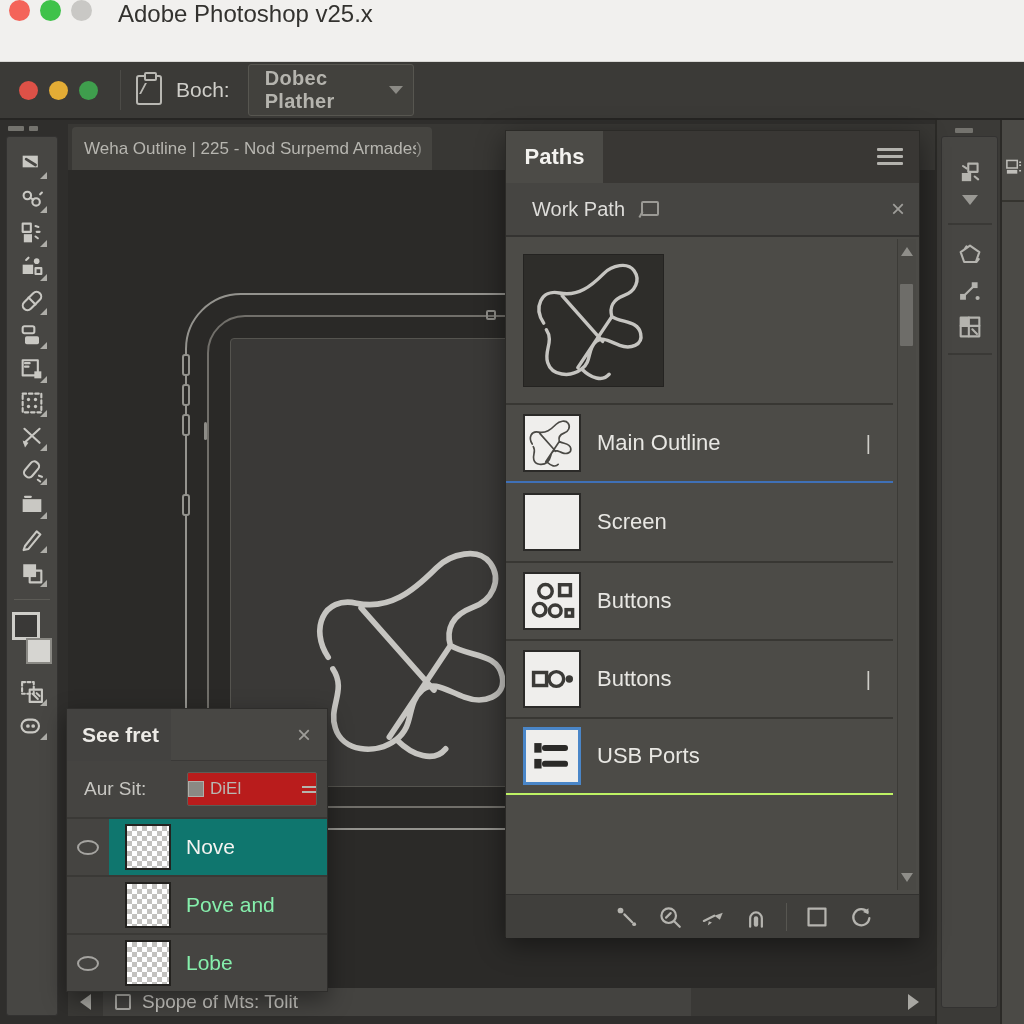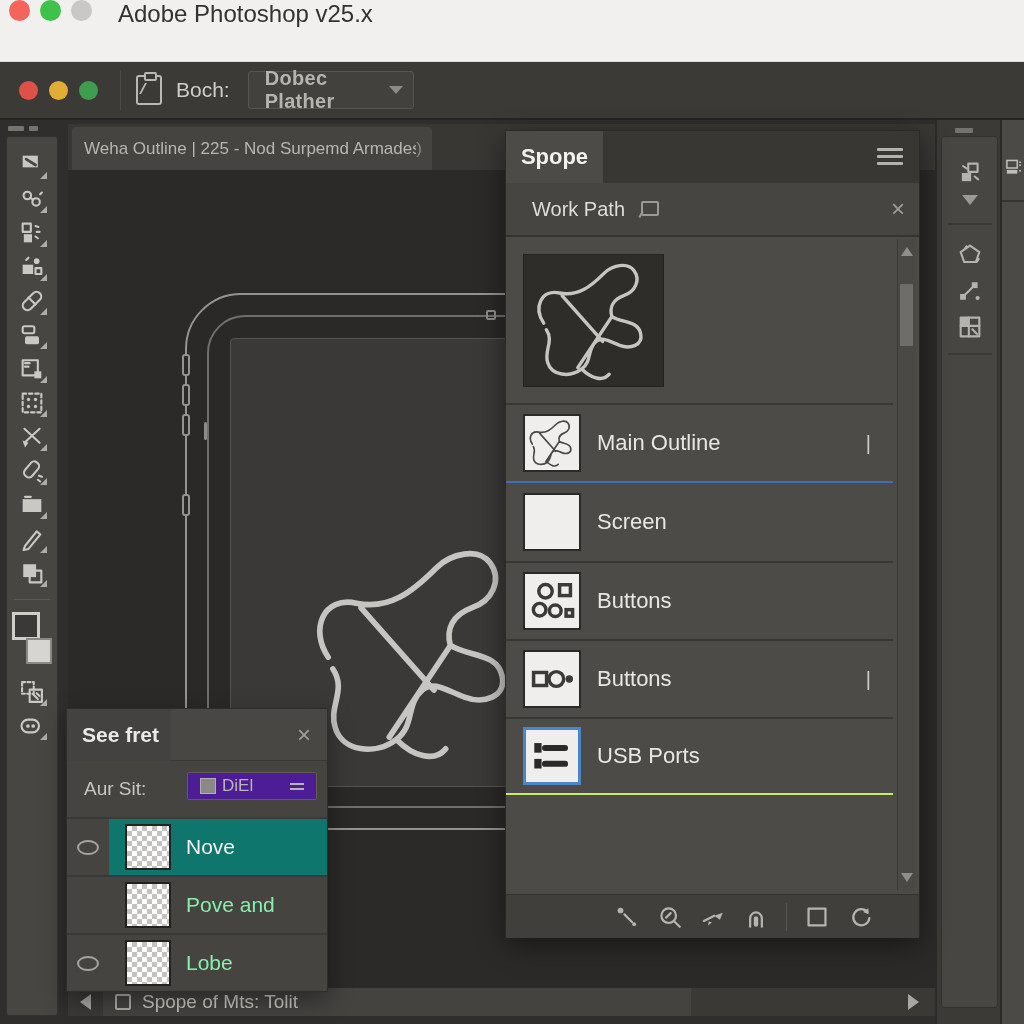--- a/index.html
+++ b/index.html
@@ -18,21 +18,21 @@
   .optionsbar{position:absolute;left:0;top:62px;width:1024px;height:58px;background:#3b3a37;display:flex;align-items:center;border-bottom:2px solid #262523;}
   .o-dot{width:19px;height:19px;border-radius:50%;margin-left:11px;}
   .o-red{background:#dd5147;margin-left:19px;}
   .o-yellow{background:#e3ac35;}
   .o-green{background:#3f9e4d;}
   .o-divider{width:1px;height:40px;background:#4c4b47;margin-left:22px;}
   .clipboard{width:26px;height:30px;border:2px solid #b9b8b3;border-radius:3px;margin-left:15px;position:relative;}
   .clipboard:before{content:"";position:absolute;left:6px;top:-5px;width:9px;height:5px;background:#3b3a37;border:2px solid #b9b8b3;border-radius:2px;}
   .clipboard:after{content:"";position:absolute;left:4px;top:6px;width:11px;height:11px;border-left:2px solid #b9b8b3;transform:skewX(-28deg);}
   .opt-label{margin-left:14px;font-size:21px;color:#cfcec9;}
-  .opt-dropdown{margin-left:18px;width:166px;height:38px;background:#42413d;border:1px solid #575650;border-radius:3px;display:flex;align-items:center;padding:0 10px 0 16px;}
+  .opt-dropdown{margin-left:18px;width:166px;height:52px;background:#42413d;border:1px solid #575650;border-radius:3px;display:flex;align-items:center;padding:0 10px 0 16px;}
   .opt-dropdown .val{font-size:20px;font-weight:600;color:#b5b4ae;letter-spacing:.3px;}
   .caret-down{margin-left:auto;width:0;height:0;border-left:7px solid transparent;border-right:7px solid transparent;border-top:8px solid #8b8a85;}
 
   
   .grip{position:absolute;background:#74736e;border-radius:1px;}
   .toolbar{position:absolute;left:6px;top:136px;width:52px;height:880px;background:#474643;border:1px solid #333231;border-radius:3px;display:flex;flex-direction:column;align-items:center;padding-top:14px;}
   .tool{position:relative;width:28px;height:28px;margin-bottom:6px;flex:0 0 auto;}
   .tool svg{stroke:#c9c8c3;fill:none;stroke-width:1.8;stroke-linecap:round;stroke-linejoin:round;}
   .tool .f{fill:#c9c8c3;stroke:none;}
   .tool:after{content:"";position:absolute;right:-1px;bottom:0;border-left:7px solid transparent;border-bottom:7px solid #aeada8;}
@@ -93,21 +93,21 @@
   .pficon .f{fill:#b5b4af;stroke:none;}
   .pf-div{width:1px;height:28px;background:#57565一;background:#575651;margin:0 17px 0 0;}
 
   
   .seefret{position:absolute;left:66px;top:708px;width:262px;height:284px;background:#454441;border:1px solid #2e2d2b;box-shadow:0 8px 22px rgba(0,0,0,.4);z-index:5;}
   .sf-header{position:relative;height:52px;}
   .sf-tab{position:absolute;left:0;top:0;width:104px;height:52px;background:#434240;display:flex;align-items:center;padding-left:15px;font-size:21px;font-weight:600;color:#eceae6;}
   .sf-tabrest{position:absolute;left:104px;right:0;top:0;height:52px;background:#484744;border-bottom:1px solid #3a3937;}
   .sf-field{position:relative;height:56px;display:flex;align-items:center;padding-left:17px;}
   .sf-field .lab{font-size:19px;color:#c7c6c1;}
-  .sf-dd{position:absolute;right:10px;top:11px;width:130px;height:28px;background:#4c1d95;border:1px solid #5d5c56;border-radius:2px;display:flex;align-items:center;padding:0 12px;}
+  .sf-dd{position:absolute;right:10px;top:11px;width:130px;height:34px;background:#b91c1c;border:1px solid #5d5c56;border-radius:2px;display:flex;align-items:center;padding:0 0;}
   .sf-dd .sw{width:16px;height:16px;background:#88878e;background:#8a8984;border:1px solid #b0afaa;}
   .sf-dd .val{margin-left:6px;font-size:17px;color:#b9b8b2;}
   .sf-dd .menu{margin-left:auto;width:14px;}
   .sf-dd .menu i{display:block;height:2px;background:#b5b4ae;margin:3px 0;}
   .sf-rows{position:absolute;left:0;top:108px;right:0;bottom:0;}
   .sf-row{display:flex;align-items:stretch;height:58px;border-top:2px solid #3a3936;}
   .sf-gutter{width:42px;flex:0 0 auto;display:flex;align-items:center;justify-content:center;background:#454441;}
   .eye{width:22px;height:15px;border:2px solid #a5a4a0;border-radius:50%;}
   .sf-content{flex:1;display:flex;align-items:center;padding-left:16px;}
   .sf-content.sel{background:#0f766e;}
@@ -324,21 +324,21 @@
     <span class="arrow-left"></span>
     <div class="sb-seg">
       <span class="sb-check"></span>
       <span class="sb-text">Spope of Mts: Tolit</span>
     </div>
     <span class="arrow-right"></span>
   </div>
 
   <div class="paths-panel">
     <div class="pp-tabrow">
-      <div class="pp-tab">Spope</div>
+      <div class="pp-tab">Paths</div>
       <div class="hamburger">
           <i></i>
           <i></i>
           <i></i>
         </div>
     </div>
     <div class="pp-workrow">
       <span class="wp">Work Path</span>
       <span class="wp-glyph"></span>
       <span class="close-x">×</span>

